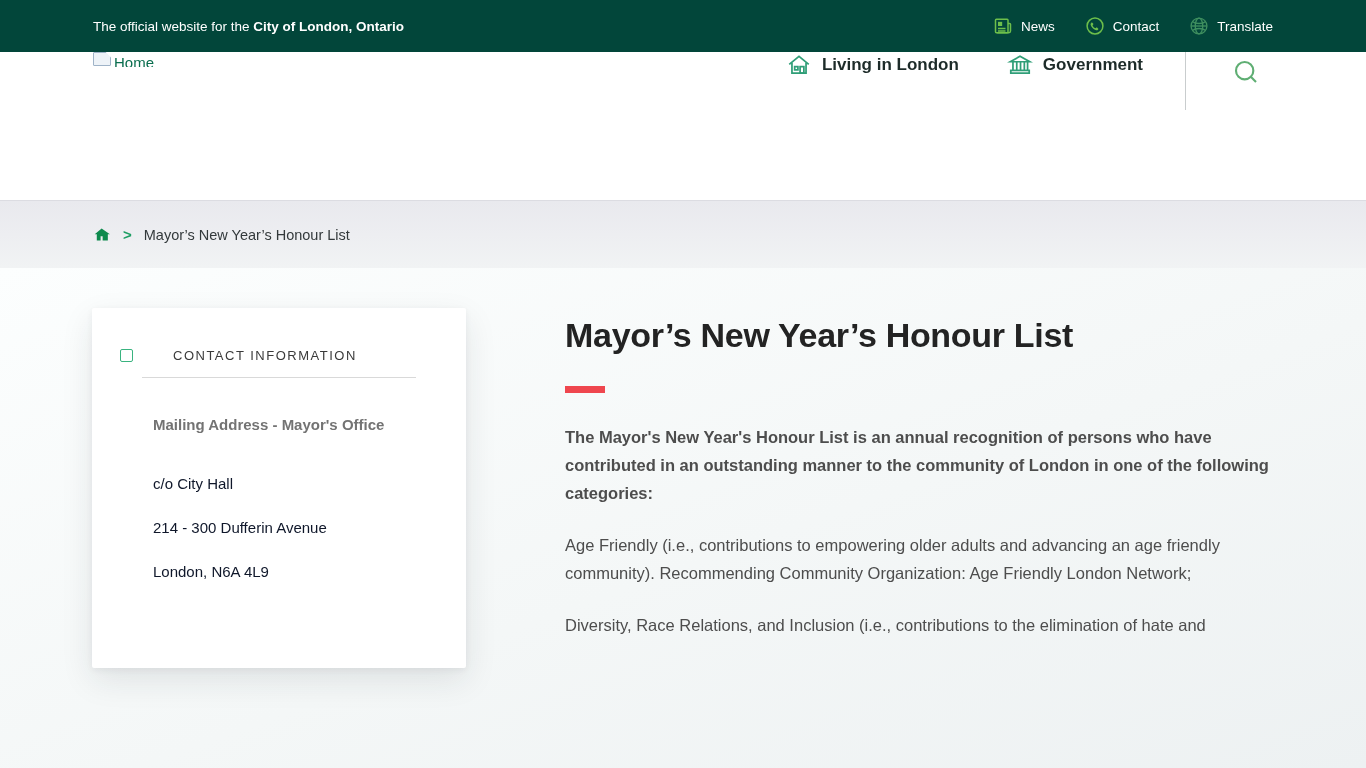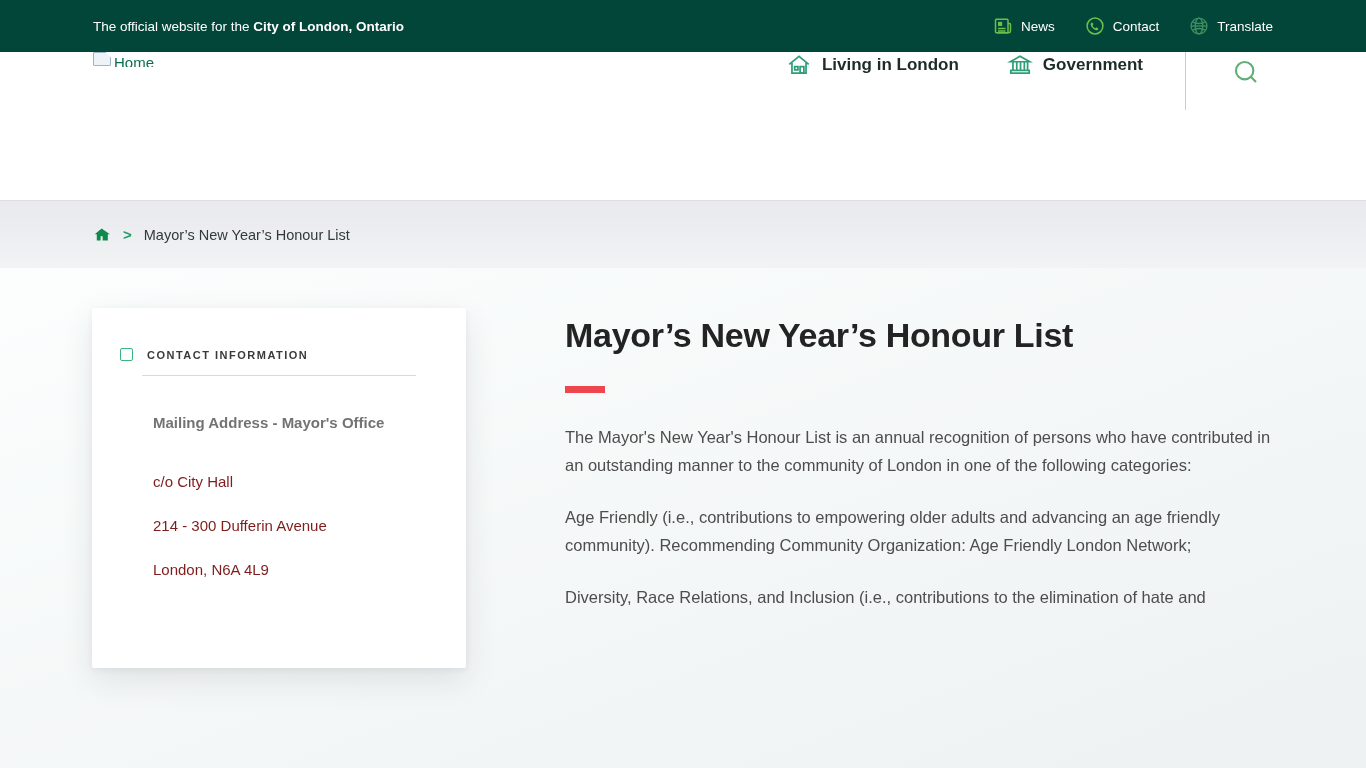--- a/index.html
+++ b/index.html
@@ -51,31 +51,31 @@
     background:linear-gradient(160deg, #fcfefe 0%, #f4f7f7 55%, #edf1f2 100%);
     padding:40px 0 0 92px;
   }
   .card {
     width:374px; height:360px; background:#fff; border-radius:2px;
     box-shadow:0 12px 32px rgba(30,40,50,0.10), 0 2px 6px rgba(30,40,50,0.06);
     padding:26px 0 0 0; flex-shrink:0;
   }
   .card-head { display:flex; align-items:center; gap:14px; padding:14px 0 0 28px; }
   .sq-icon { width:13px; height:13px; border:1.5px solid #39b37f; border-radius:2px; display:inline-block; }
-  .card-title { font-size:11px; font-weight:bold; color:#3a3a3a; letter-spacing:1.5px; }
+  .card-title { font-size:13px; font-weight:normal; color:#3a3a3a; letter-spacing:1.5px;margin-left:26px; }
   .card-divider { height:1px; background:#d9d9d9; margin:14px 50px 0 50px; }
   .card-body { padding:38px 30px 0 61px; }
   .addr-title { font-size:15px; font-weight:bold; color:#737373; margin-bottom:40px; }
-  .addr-line { font-size:15px; color:#7f1d1d; line-height:22px; margin-bottom:22px; }
+  .addr-line { font-size:15px; color:#0f172a; line-height:22px; margin-bottom:22px; }
 
   .main { margin-left:99px; width:712px; padding-top:6px; }
   .page-title { font-size:34px; line-height:42px; font-weight:bold; color:#232323; letter-spacing:-0.3px; }
   .red-bar { width:40px; height:7px; background:#ef464e; margin-top:30px; }
   .main p { font-size:16.5px; line-height:28px; color:#4d4d4d; margin-top:24px; }
-  .main p:first-of-type { margin-top:30px; }
+  .main p:first-of-type { margin-top:30px;font-weight:bold; }
 
   
   .broken-img {
     width:18px; height:14px; border:1px solid #9fb3c8; background:#eef3f8;
     position:relative; border-radius:1px; flex-shrink:0;
     clip-path:polygon(0 0, 70% 0, 100% 40%, 100% 100%, 0 100%);
   }
 </style>
 </head>
 <body>

